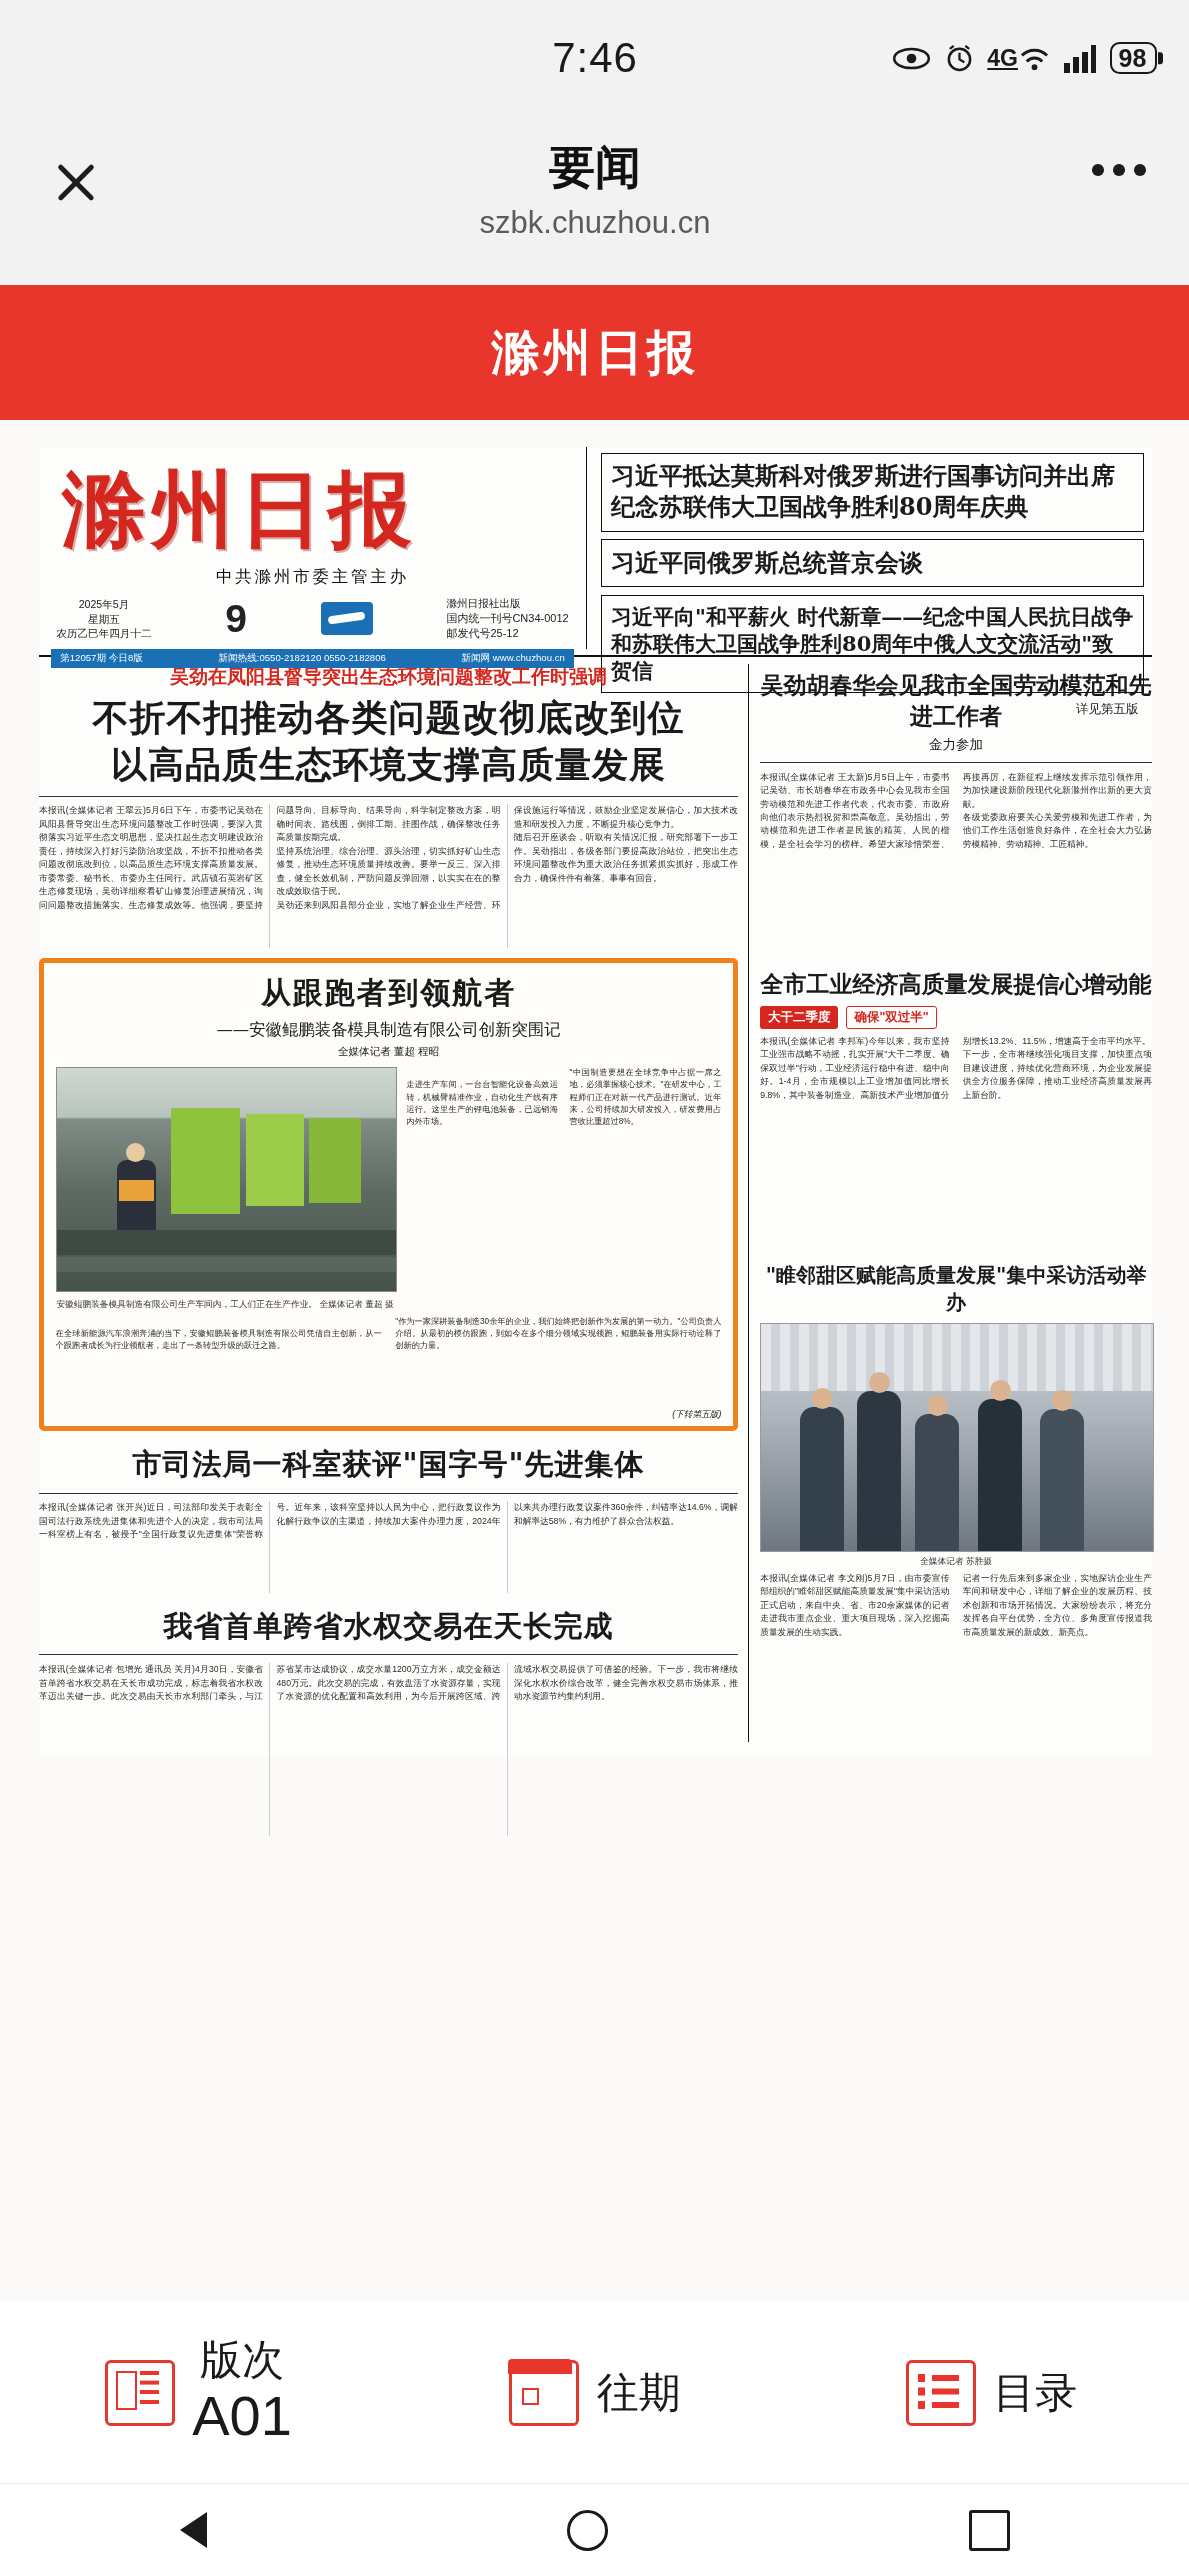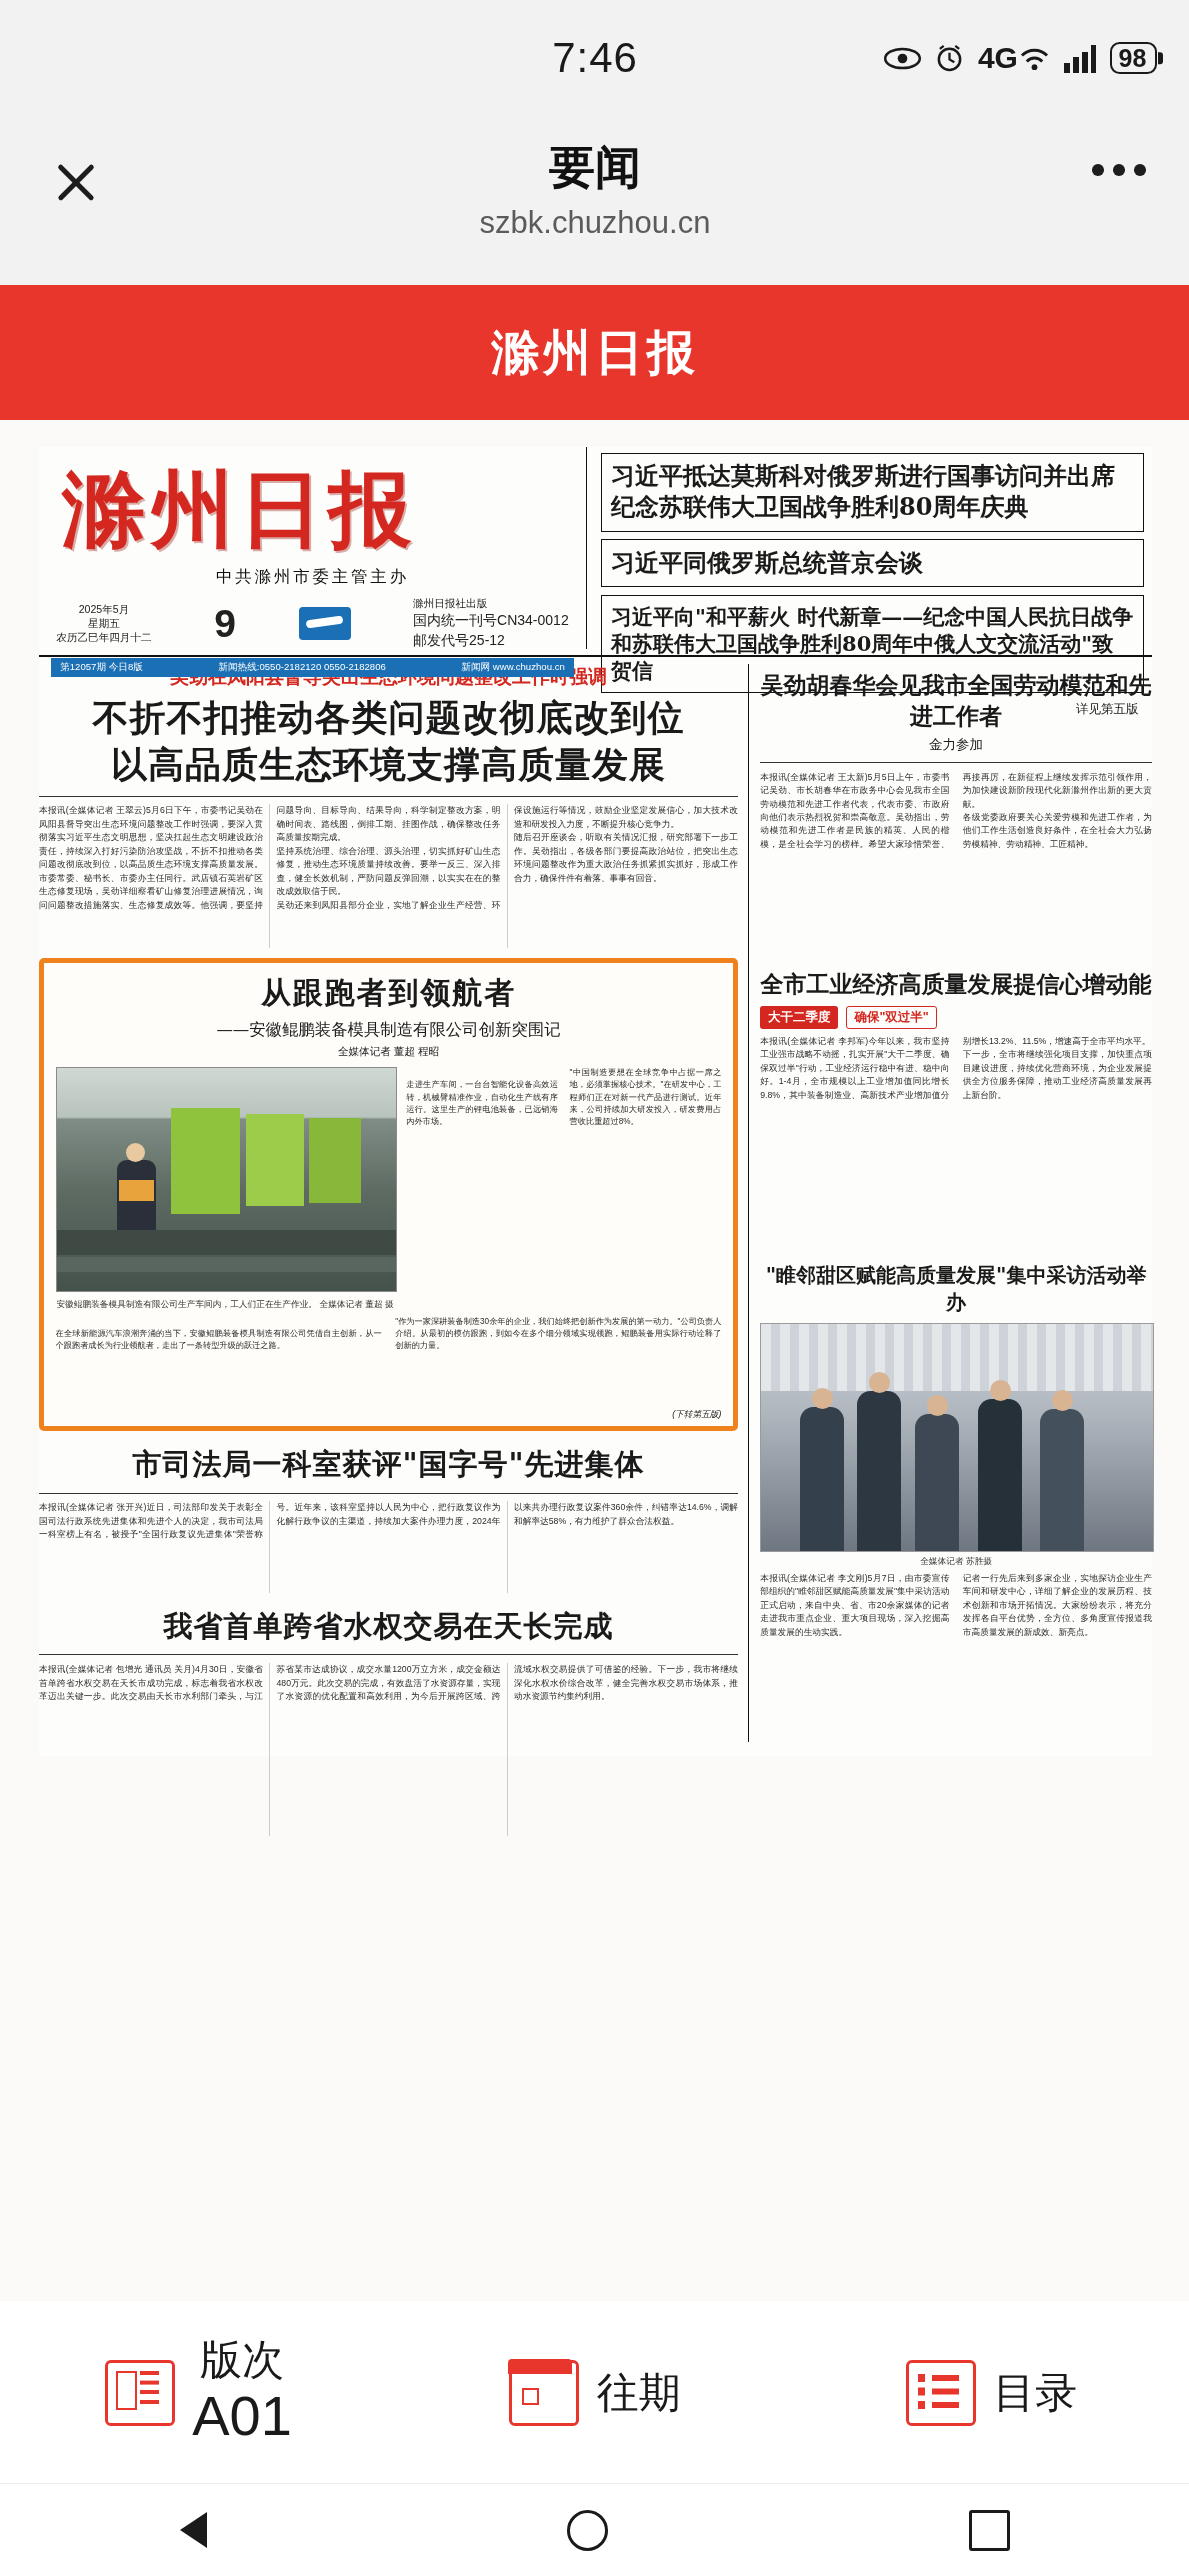--- a/index.html
+++ b/index.html
@@ -67,23 +67,24 @@
     position: absolute;
     right: -7.7px;
     top: 50%;
     transform: translateY(-50%);
     width: 4.8px;
     height: 11.6px;
     background: #1a1a1a;
     border-radius: 0 2.9px 2.9px 0;
   }
   .net-label {
-    font-size: 30px;
+    font-size: 23px;
     font-weight: bold;
     vertical-align: top;
+    text-decoration: underline;
   }
   .bars {
     display: inline-flex;
     align-items: flex-end;
     gap: 2.9px;
     height: 29px;
   }
   .bars i {
     display: block;
     width: 5.8px;
@@ -712,21 +713,21 @@
           <div class="mh-title">滁州日报</div>
           <div class="mh-sub">中共滁州市委主管主办</div>
           <div class="mh-meta">
             <div class="mh-date" style="white-space:pre-line;">2025年5月
 星期五
 农历乙巳年四月十二</div>
             <div class="mh-issue">9</div>
             <div class="mh-logo"></div>
             <div class="mh-pub">
               <div>滁州日报社出版</div>
-              <div style="white-space:pre-line;font-size:14px;">国内统一刊号CN34-0012
+              <div style="white-space:pre-line;font-size:11px;">国内统一刊号CN34-0012
 邮发代号25-12</div>
             </div>
           </div>
           <div class="mh-bar">
             <span>第12057期  今日8版</span>
             <span>新闻热线:0550-2182120   0550-2182806</span>
             <span>新闻网 www.chuzhou.cn</span>
           </div>
         </div>
         <div class="mh-right">

